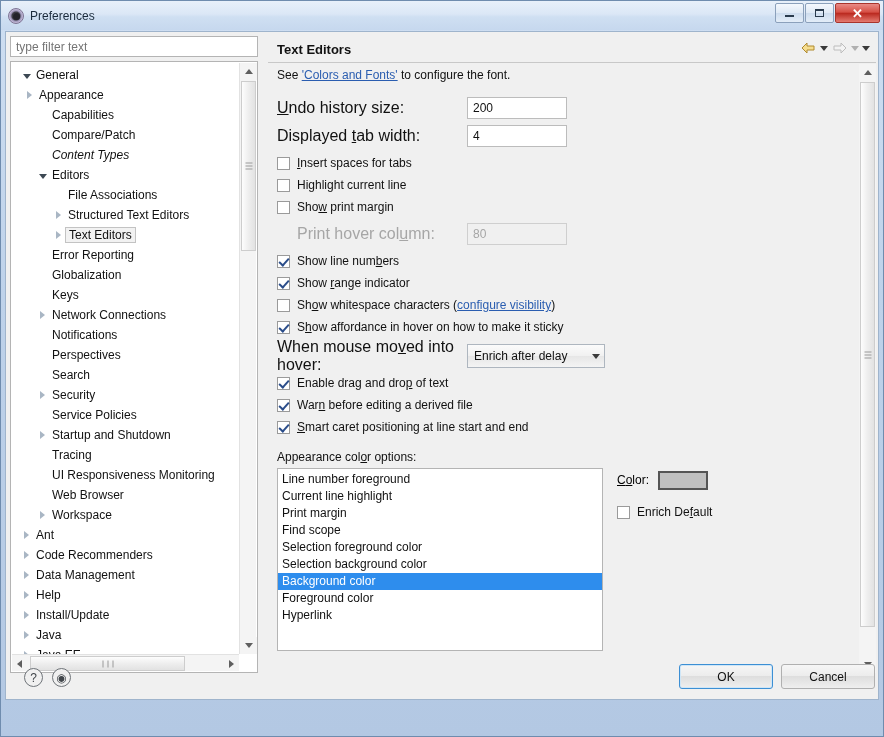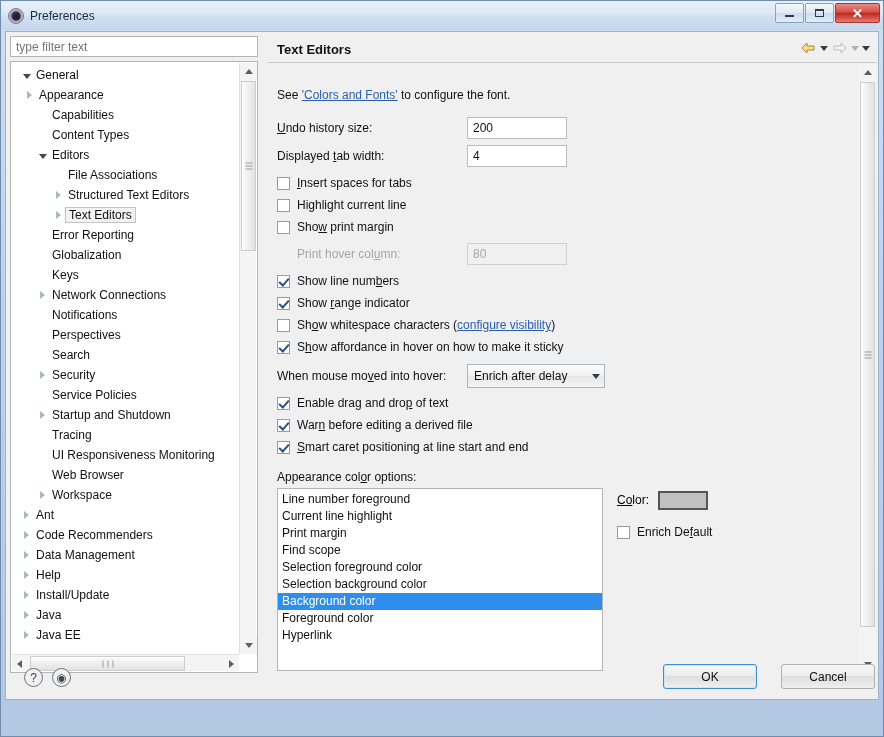--- a/index.html
+++ b/index.html
@@ -139,27 +139,27 @@
   .caret { width: 0; height: 0; border-top: 5px solid #3a3a3a; border-left: 4px solid transparent; border-right: 4px solid transparent; }
   .caret.dim { border-top-color: #b0b0b0; }
 
   .content {
     position: absolute; left: 0; top: 28px; width: 608px; height: 609px;
     background: #f0f0f0; overflow: hidden;
   }
   .cscrollbar {
     position: absolute; right: 0; top: 0; width: 17px; height: 609px; background: #f4f4f4;
   }
-  .pad { position: absolute; left: 9px; top: 24px; width: 572px; }
+  .pad { position: absolute; left: 9px; top: 4px; width: 572px; }
 
   .linkline { font-size: 12px; color: #111; margin-bottom: 14px; }
   a.lnk { color: #2a5db0; text-decoration: underline; }
 
   .frow { display: flex; align-items: center; height: 24px; margin-bottom: 4px; }
-  .flabel { font-size: 12px; color: #111; width: 190px; }
+  .flabel { font-size: 16px; color: #111; width: 190px; }
   .flabel.dim { color: #a6a6a6; }
   .txtin {
     width: 100px; height: 22px; border: 1px solid #bcbcbc; background: #fff;
     padding: 1px 5px; font-size: 12px; color: #111; line-height: 18px;
   }
   .txtin.dim { background: #f0f0f0; border-color: #cfcfcf; color: #a6a6a6; }
 
   .cbrow { display: flex; align-items: center; height: 22px; }
   .cb {
     width: 13px; height: 13px; border: 1px solid #9a9a9a; background: #fff;
@@ -248,20 +248,24 @@
               <div class="tarrow">
                 <div class="tri-closed"></div>
               </div>
               <span class="tlabel">Appearance</span>
             </div>
             <div class="trow" style="padding-left: 24px; text-align: center;">
               <div class="tarrow"></div>
               <span class="tlabel">Capabilities</span>
             </div>
             <div class="trow" style="padding-left: 24px;">
+              <div class="tarrow"></div>
+              <span class="tlabel">Compare/Patch</span>
+            </div>
+            <div class="trow" style="padding-left: 24px; font-style: italic;">
               <div class="tarrow"></div>
               <span class="tlabel">Content Types</span>
             </div>
             <div class="trow" style="padding-left: 24px;">
               <div class="tarrow">
                 <div class="tri-open"></div>
               </div>
               <span class="tlabel">Editors</span>
             </div>
             <div class="trow" style="padding-left: 40px;">
@@ -568,20 +572,20 @@
             </div>
         </div>
       </div>
     </div>
 
     <div class="footer">
       <div style="position:absolute; left:14px; top:7px; display:flex; gap:9px;">
         <div class="circicon">?</div>
         <div class="circicon">◉</div>
       </div>
-      <div style="position:absolute; right:9px; top:3px; display:flex; gap:24px;align-items:center;">
+      <div style="position:absolute; right:9px; top:3px; display:flex; gap:8px;align-items:center;">
         <div class="btn primary">OK</div>
         <div class="btn">Cancel</div>
       </div>
     </div>
 
   </div>
 </div>
 
 </body></html>

